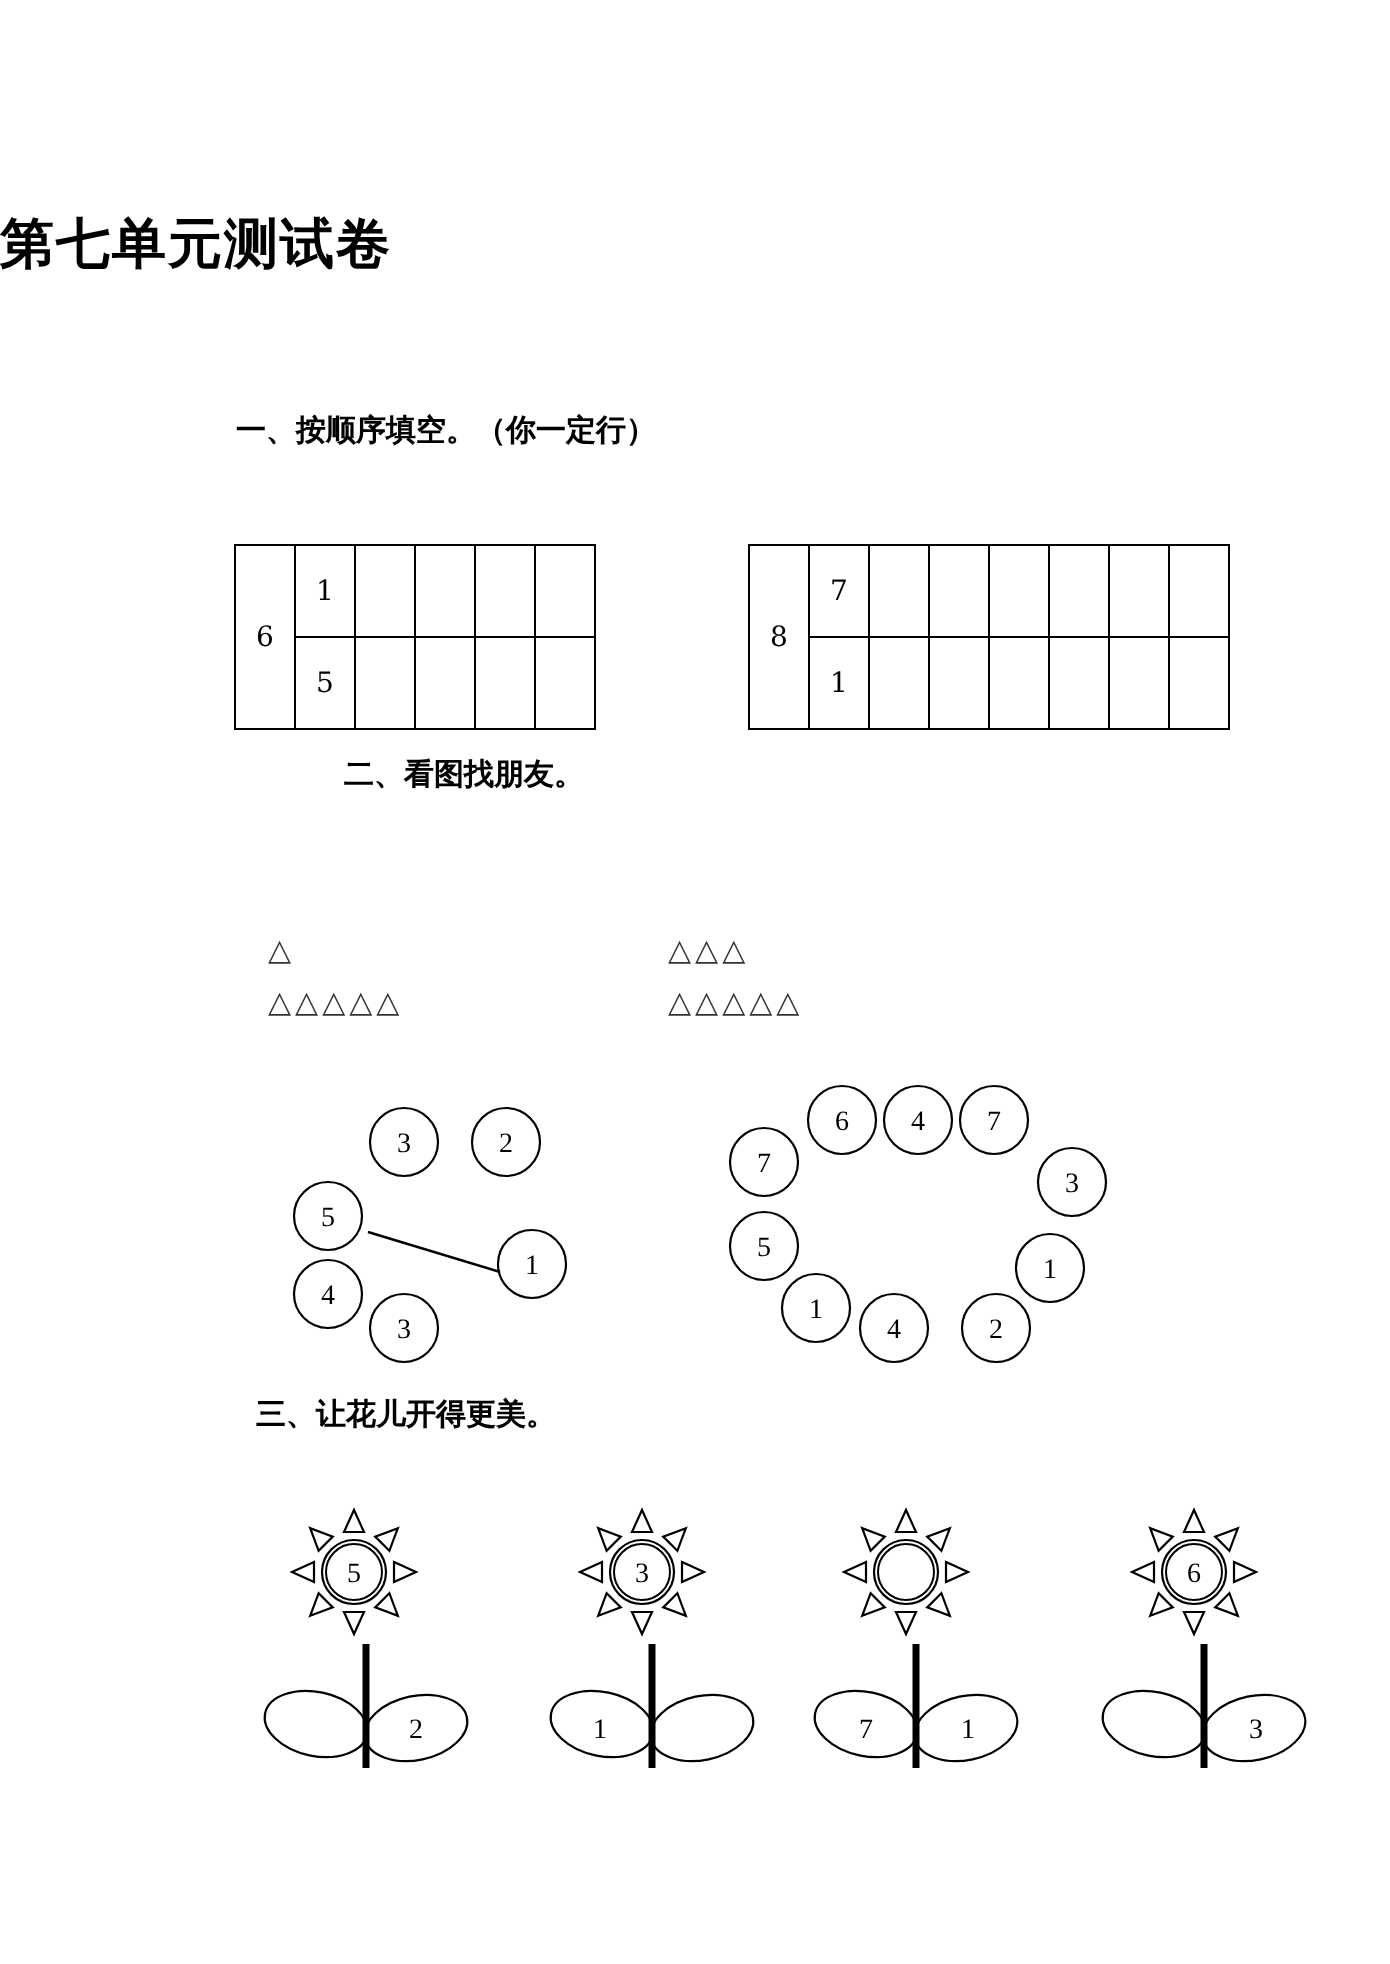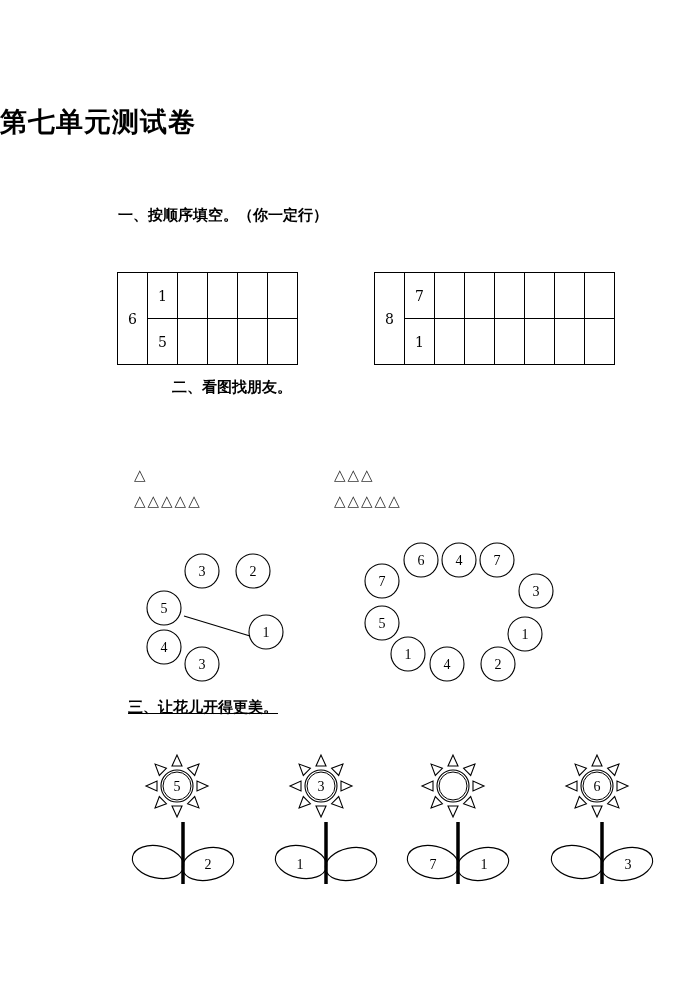--- a/index.html
+++ b/index.html
@@ -167,13 +167,13 @@
     <text x="453" y="791"></text>
     <text x="433" y="869">7</text>
     <text x="484" y="869">1</text>
 
     <text x="597" y="791">6</text>
     <text x="577" y="869"></text>
     <text x="628" y="869">3</text>
   </g>
 </svg>
 
-<div class="abs section" style="left:128px; top:698px;text-decoration:underline;">三、让花儿开得更美。</div>
+<div class="abs section" style="left:128px; top:698px;">三、让花儿开得更美。</div>
 
 </body></html>

